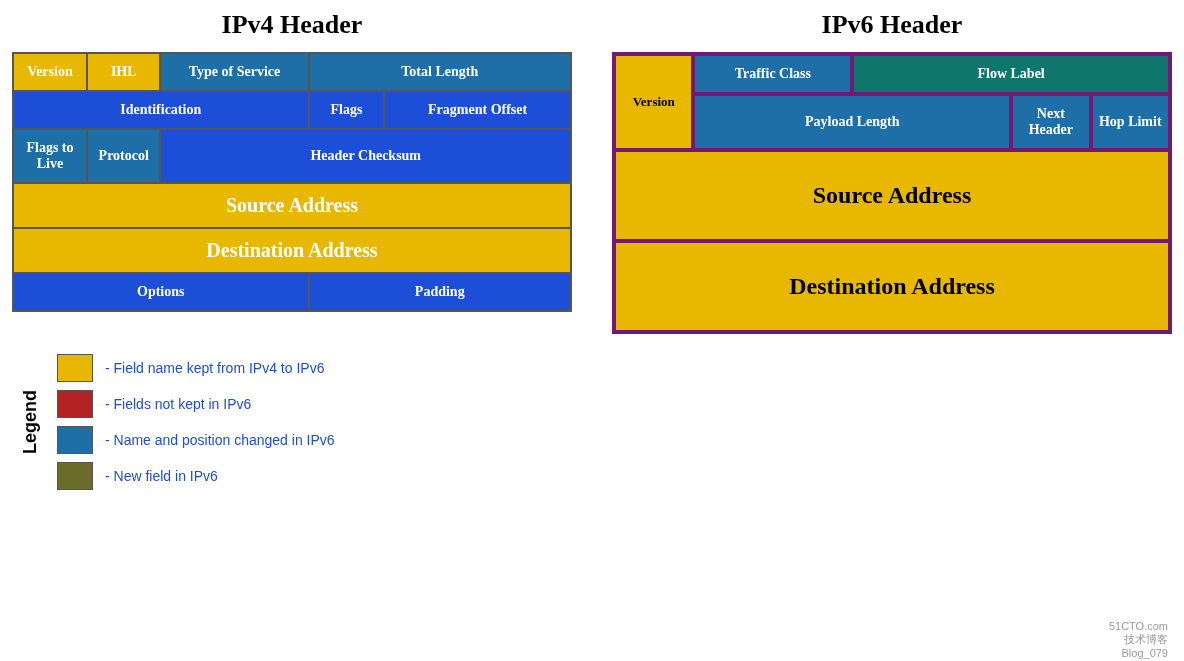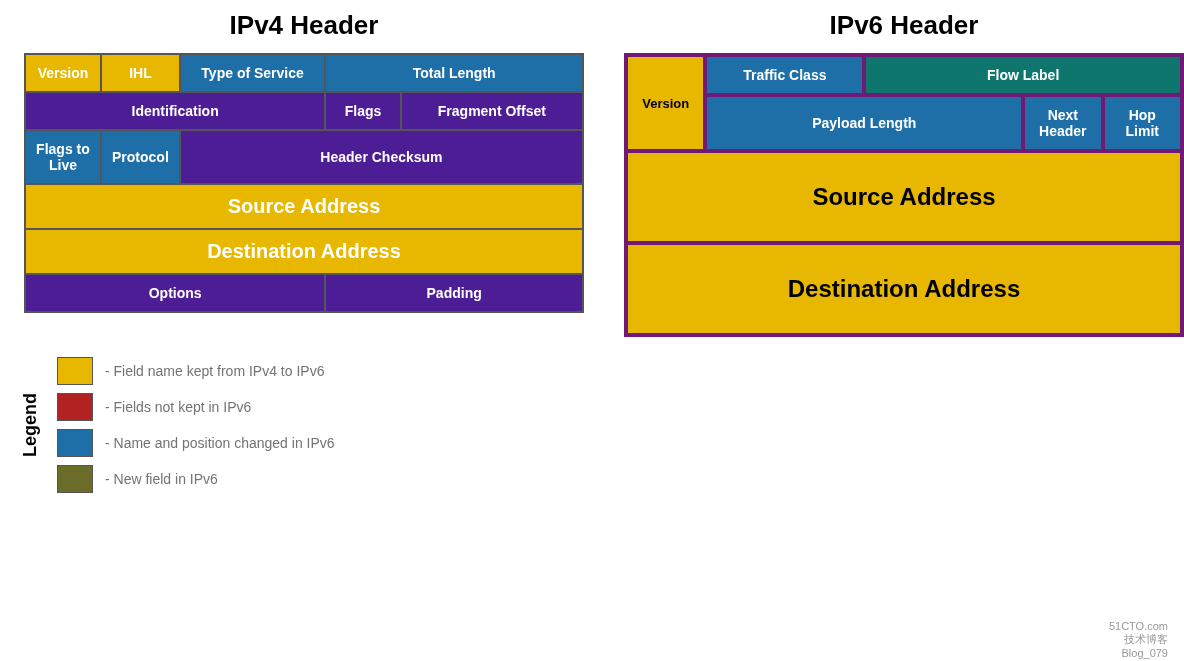--- a/index.html
+++ b/index.html
@@ -11,21 +11,22 @@
       display: flex;
       flex-direction: column;
       align-items: center;
       padding: 10px 20px;
     }
 
     .main-container {
       display: flex;
       width: 100%;
       gap: 40px;
-      justify-content: flex-end;
+      justify-content: center;
+      font-family: Liberation Serif, serif;
     }
 
     .header-section {
       display: flex;
       flex-direction: column;
       align-items: center;
     }
 
     h2 {
       font-size: 26px;
@@ -44,21 +45,21 @@
     .ipv4-table td {
       border: 2px solid #555;
       text-align: center;
       font-weight: bold;
       font-size: 14px;
       color: #fff;
       padding: 10px 6px;
     }
 
     .yellow { background-color: #E8B800; color: #000; }
-    .red { background-color: #4c1d95; color: #fff; }
+    .red { background-color: #1d4ed8; color: #fff; }
     .blue { background-color: #1E6FA8; color: #fff; }
     .olive { background-color: #0f766e; color: #fff; }
 
     
     .ipv6-table {
       border-collapse: collapse;
       width: 560px;
       border: 2px solid #555;
     }
 
@@ -92,21 +93,21 @@
       display: flex;
       flex-direction: column;
       gap: 8px;
     }
 
     .legend-item {
       display: flex;
       align-items: center;
       gap: 12px;
       font-size: 14px;
-      color: #737373;
+      color: #1d4ed8;
     }
 
     .legend-box {
       width: 36px;
       height: 28px;
       border: 1px solid #555;
       flex-shrink: 0;
     }
 
     .watermark {

